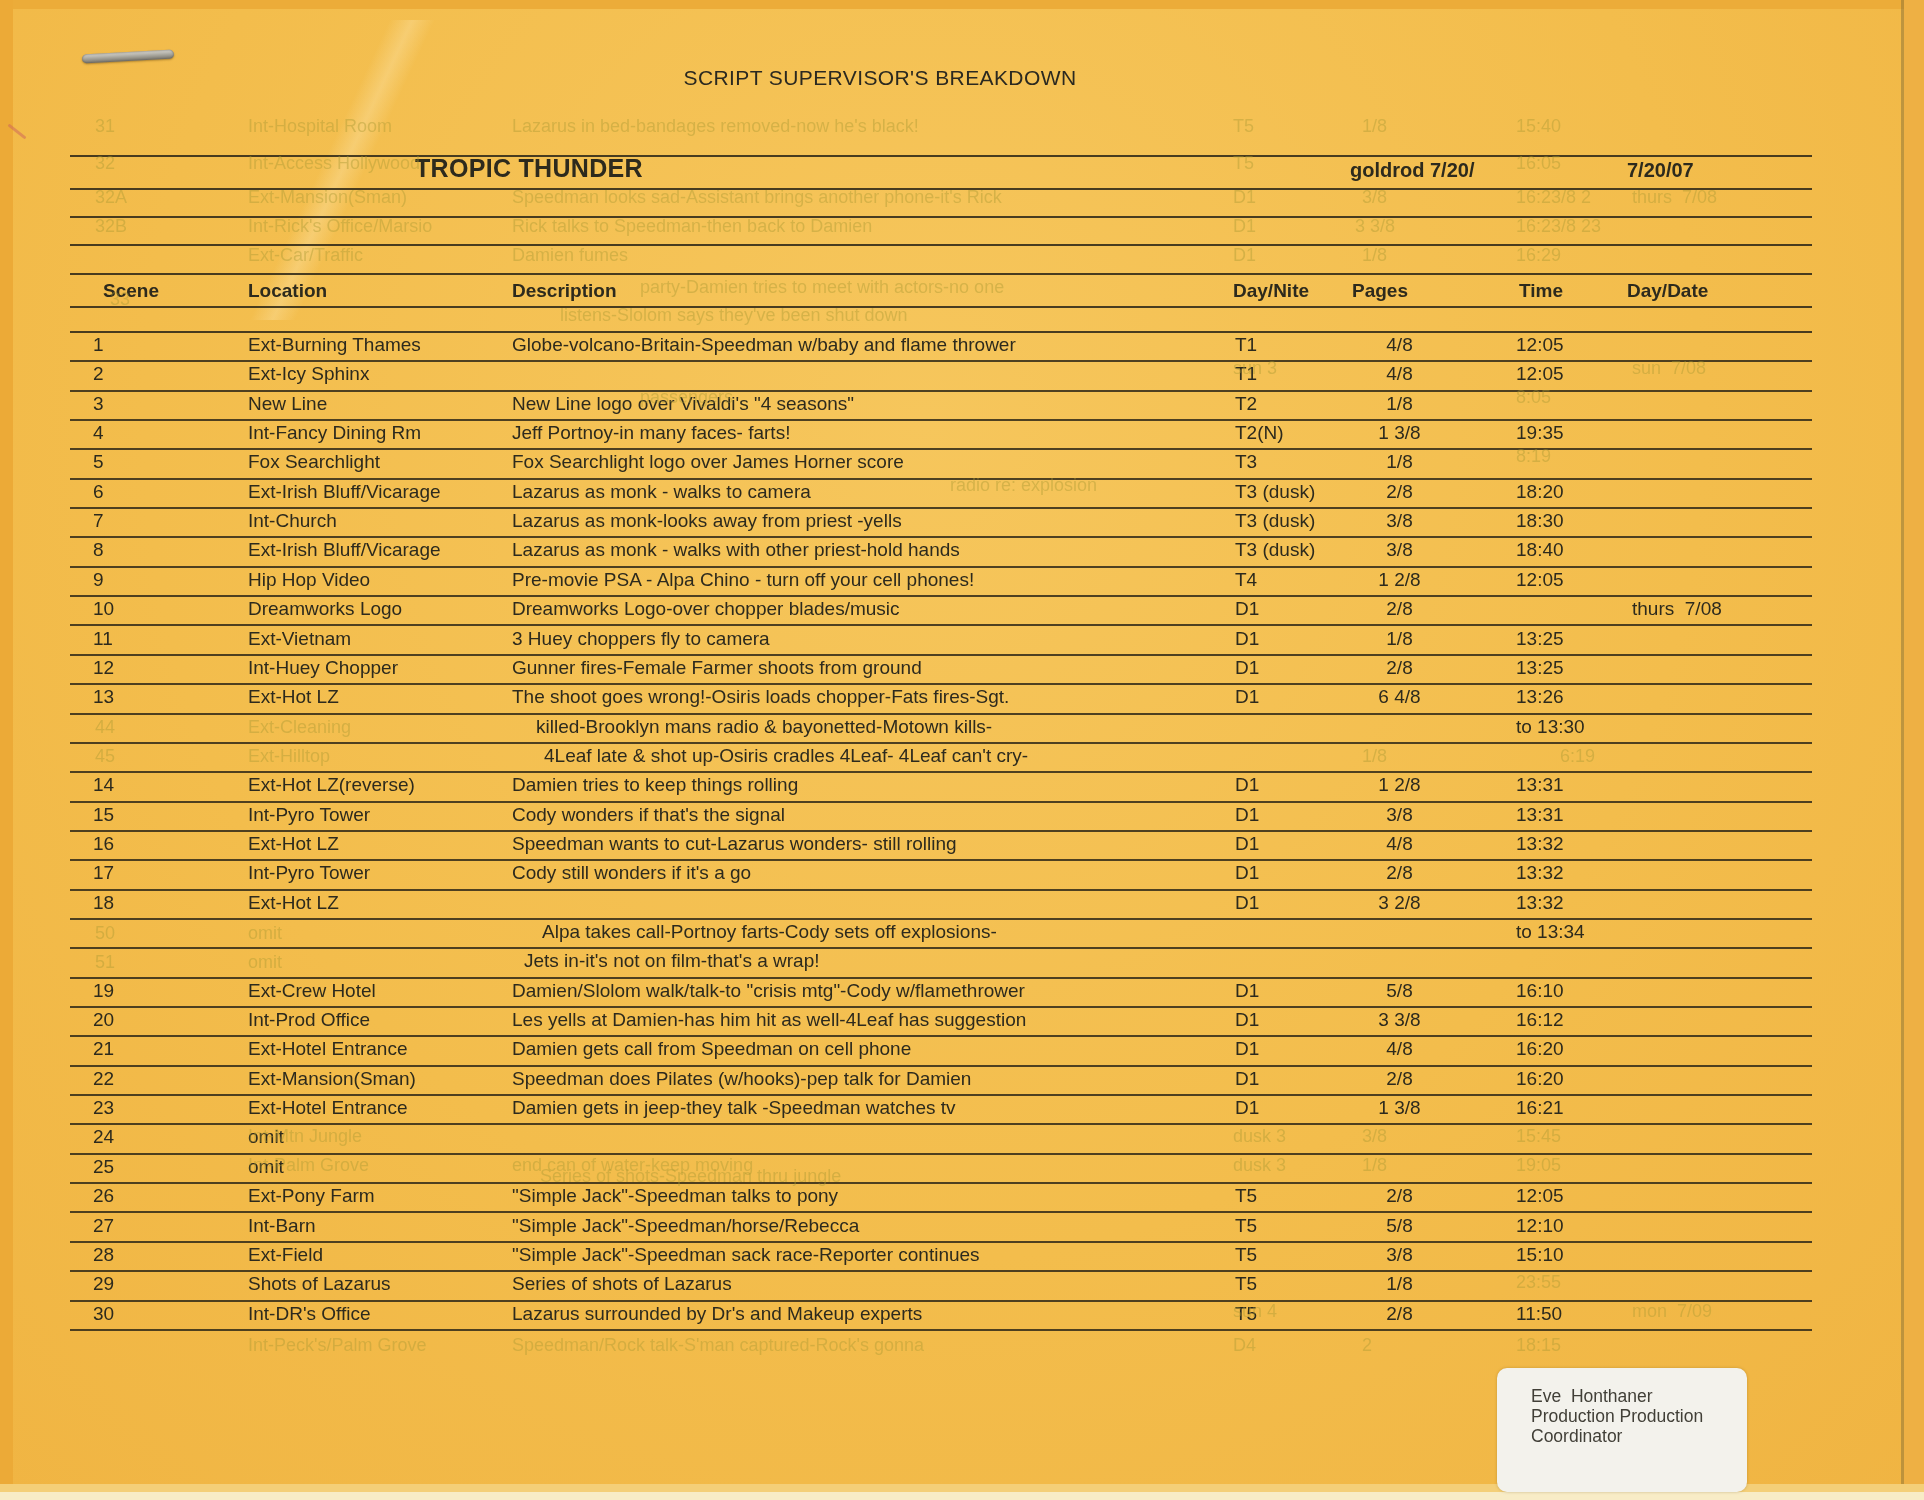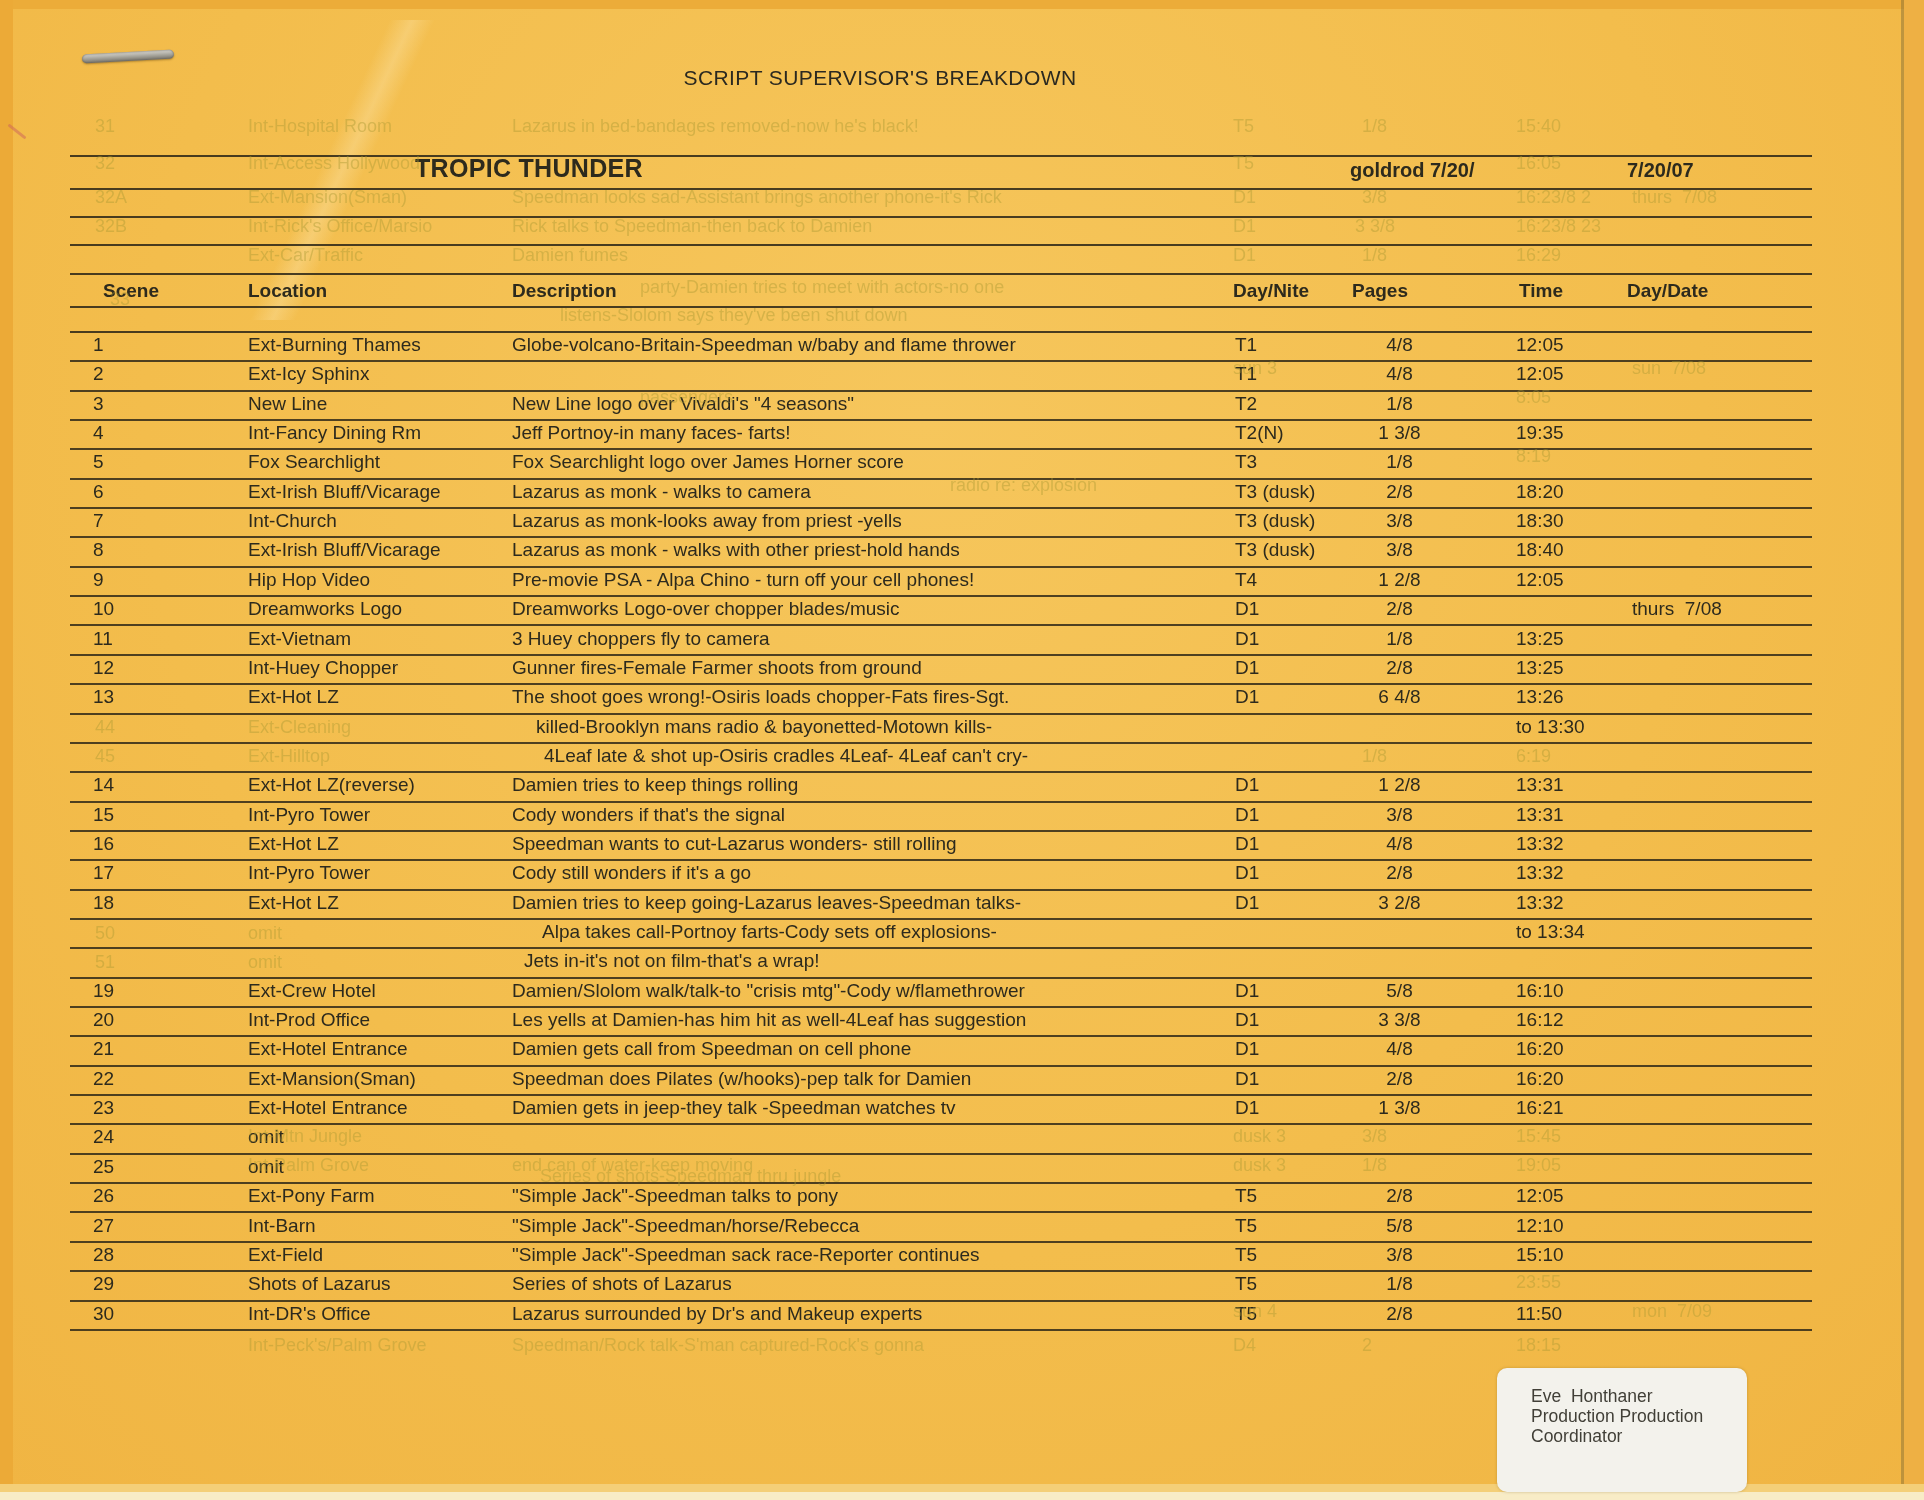--- a/index.html
+++ b/index.html
@@ -261,21 +261,20 @@
     <span class="c-loc">Int-Pyro Tower</span>
     <span class="c-desc">Cody still wonders if it's a go</span>
     <span class="c-dn">D1</span>
     <span class="c-pg">2/8</span>
     <span class="c-tm">13:32</span>
     <span class="c-dd"></span>
   </div>
       <div class="trow" style="top: 888.65px;">
     <span class="c-scene">18</span>
     <span class="c-loc">Ext-Hot LZ</span>
-    <span class="c-desc">Damien tries to keep going-Lazarus leaves-Speedman talks-</span>
     <span class="c-dn">D1</span>
     <span class="c-pg">3 2/8</span>
     <span class="c-tm">13:32</span>
     <span class="c-dd"></span>
   </div>
       <div class="trow" style="top: 918px;">
     <span class="c-scene"></span>
     <span class="c-loc"></span>
     <span class="c-desc" style="left: 472px;">Alpa takes call-Portnoy farts-Cody sets off explosions-</span>
     <span class="c-dn"></span>
@@ -438,21 +437,21 @@
       <span class="ghost" style="left: 1632px; top: 355px;">sun  7/08</span>
       <span class="ghost" style="left: 640px; top: 384px;">passengers</span>
       <span class="ghost" style="left: 1516px; top: 384px;">8:05</span>
       <span class="ghost" style="left: 1516px; top: 443px;">8:19</span>
       <span class="ghost" style="left: 950px; top: 472px;">radio re: explosion</span>
       <span class="ghost" style="left: 95px; top: 714px;">44</span>
       <span class="ghost" style="left: 248px; top: 714px;">Ext-Cleaning</span>
       <span class="ghost" style="left: 95px; top: 743px;">45</span>
       <span class="ghost" style="left: 248px; top: 743px;">Ext-Hilltop</span>
       <span class="ghost" style="left: 1362px; top: 743px;">1/8</span>
-      <span class="ghost" style="left: 1516px; top: 743px;">6:19</span>
+      <span class="ghost" style="left: 1560px; top: 743px;">6:19</span>
       <span class="ghost" style="left: 95px; top: 920px;">50</span>
       <span class="ghost" style="left: 248px; top: 920px;">omit</span>
       <span class="ghost" style="left: 95px; top: 949px;">51</span>
       <span class="ghost" style="left: 248px; top: 949px;">omit</span>
       <span class="ghost" style="left: 248px; top: 1123px;">Int-Mtn Jungle</span>
       <span class="ghost" style="left: 540px; top: 1123px; margin-top: 40px;">Series of shots-Speedman thru jungle</span>
       <span class="ghost" style="left: 1233px; top: 1123px;">dusk 3</span>
       <span class="ghost" style="left: 1362px; top: 1123px;">3/8</span>
       <span class="ghost" style="left: 1516px; top: 1123px;">15:45</span>
       <span class="ghost" style="left: 248px; top: 1152px;">Int-Palm Grove</span>

